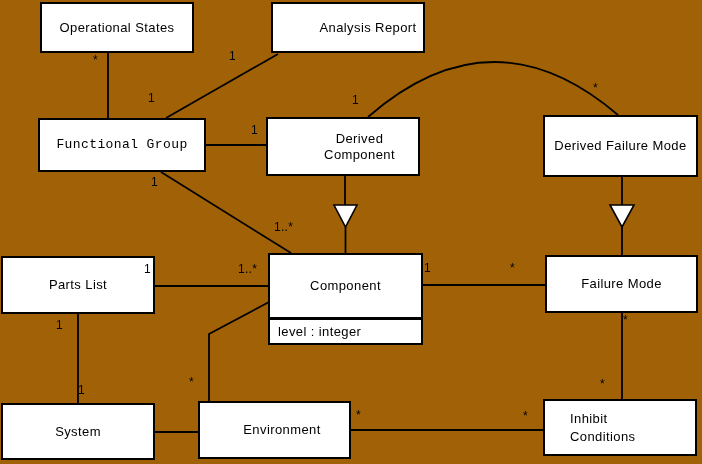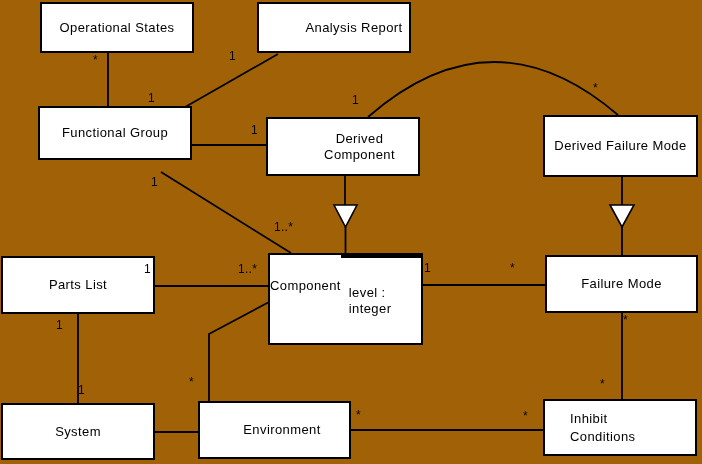--- a/index.html
+++ b/index.html
@@ -26,20 +26,21 @@
     background: #ffffff;
     display: flex;
     align-items: center;
     justify-content: center;
     text-align: center;
     font-size: 13px;
     letter-spacing: 0.4px;
     line-height: 1.2;
   }
   .uml-class.compartments {
+    flex-direction: column;
     align-items: stretch;
     justify-content: flex-start;
   }
   .compartment.name-comp {
     height: 62px;
     display: flex;
     align-items: center;
     justify-content: center;
   }
   .compartment.attr-comp {
@@ -86,23 +87,23 @@
     <path class="wire" d="M345,176 L345,205"></path>
     <polygon class="tri" points="334,205 357,205 345.5,227"></polygon>
     <path class="wire" d="M345.5,227 L345.5,253"></path>
     <path class="wire" d="M622,177 L622,205"></path>
     <polygon class="tri" points="610,205 634,205 622,227"></polygon>
     <path class="wire" d="M622,227 L622,255"></path>
   </svg>
 
   <div class="uml-class" style="left:40px; top:2px; width:154px; height:51px;">Operational States</div>
 
-  <div class="uml-class" style="left:257px; top:2px; width:154px; height:51px;padding-left:40px;">Analysis Report</div>
+  <div class="uml-class" style="left:271px; top:2px; width:154px; height:51px;padding-left:40px;">Analysis Report</div>
 
-  <div class="uml-class" style="left:38px; top:106px; width:154px; height:54px;">Functional Group</div>
+  <div class="uml-class" style="left:38px; top:118px; width:168px; height:54px;font-family:Liberation Mono, monospace;">Functional Group</div>
 
   <div class="uml-class" style="left:266px; top:117px; width:154px; height:59px;padding-left:33px;">Derived Component</div>
 
   <div class="uml-class" style="left:543px; top:115px; width:155px; height:62px;">Derived Failure Mode</div>
 
   <div class="uml-class" style="left:1px; top:256px; width:154px; height:58px;">Parts List</div>
 
   <div class="uml-class compartments" style="left:268px; top:253px; width:155px; height:92px;">
     <div class="compartment name-comp">Component</div>
     <div class="compartment attr-comp">level : integer</div>

